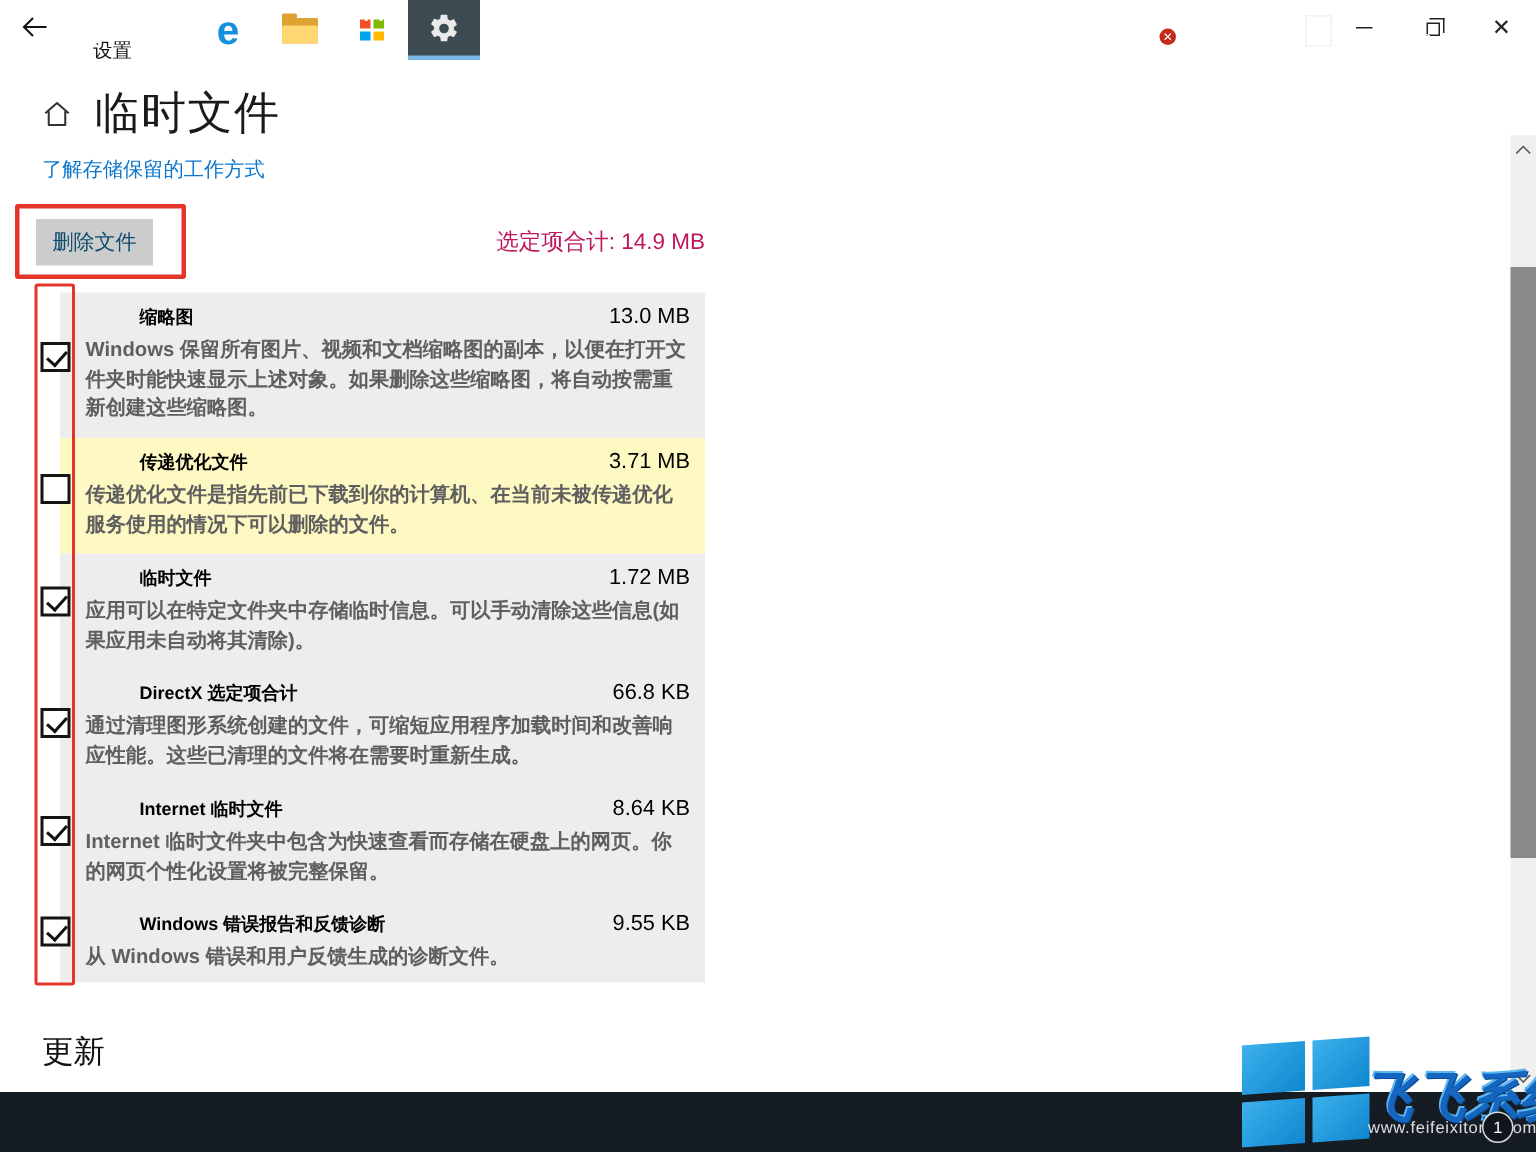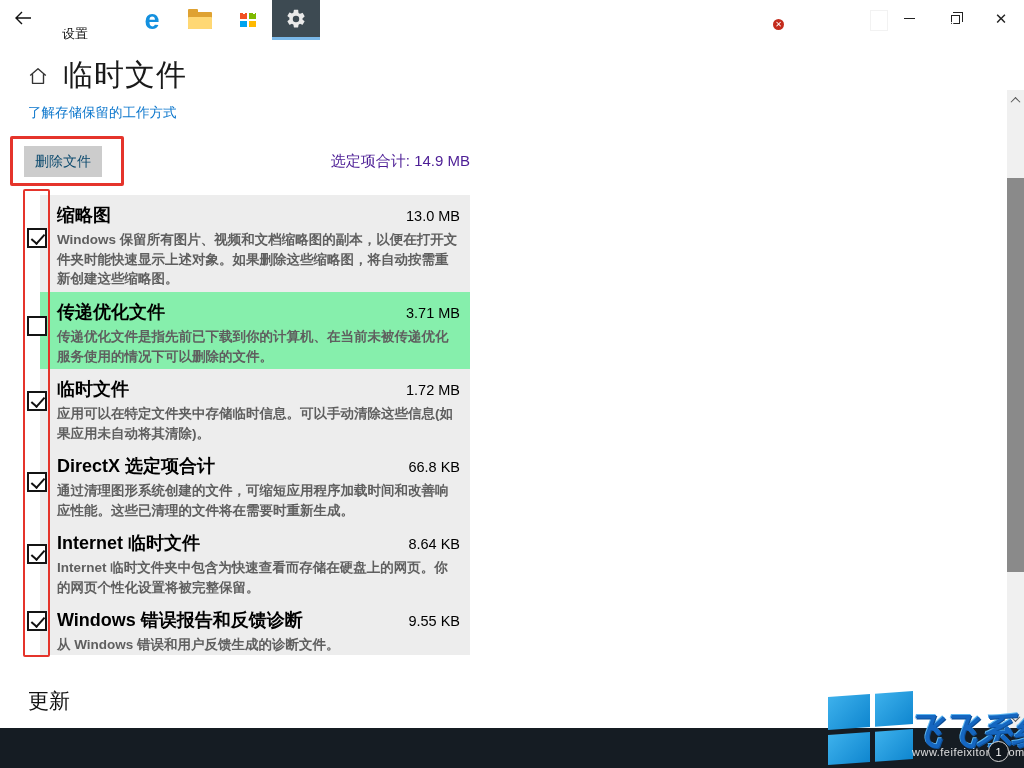--- a/index.html
+++ b/index.html
@@ -19,38 +19,38 @@
   .glyph-close { font-size:15px; color:#222; line-height:1; }
 
   
   .page-header { position:absolute; left:27px; top:55px; display:flex; align-items:center; gap:14px; }
   .home-icon svg { display:block; }
   .page-title { font-size:30px; font-weight:400; color:#1a1a1a; letter-spacing:1px; }
   .learn-link { position:absolute; left:28px; top:104px; font-size:13.5px; color:#0b76cc; cursor:pointer; }
 
   
   .delete-btn { position:absolute; left:24px; top:146px; width:78px; height:31px; background:#cccccc; border:none; font-size:14px; color:#0c4a6e; font-family:inherit; cursor:pointer; }
-  .total-label { position:absolute; left:290px; top:152px; width:180px; text-align:right; font-size:15px; color:#4c1d95; }
+  .total-label { position:absolute; left:290px; top:152px; width:180px; text-align:right; font-size:15px; color:#be185d; }
 
   
   .anno { position:absolute; border:3px solid #e5342b; border-radius:2px; pointer-events:none; z-index:30; }
   .anno-delete { left:10px; top:136px; width:114px; height:50px; }
   .anno-checkboxes { left:23px; top:189px; width:27px; height:468px; border-width:2.5px; }
 
   
   .list { position:absolute; left:40px; top:195px; width:430px; background:#ededed; z-index:1; }
   .row { position:relative; padding:8px 10px 0 17px; }
   .row:nth-child(1) { height:97px; }
-  .row:nth-child(2) { height:77px; background:#86efac; }
+  .row:nth-child(2) { height:77px; background:#fef9c3; }
   .row:nth-child(3) { height:77px; }
   .row:nth-child(4) { height:77px; }
   .row:nth-child(5) { height:77px; }
   .row:nth-child(6) { height:55px; }
   .row-head { display:flex; justify-content:space-between; align-items:baseline; }
-  .item-name { font-size:18px; font-weight:bold; color:#000; }
+  .item-name { font-size:12px; font-weight:bold; color:#000;margin-left:36px; }
   .item-size { font-size:14.5px; color:#000; }
   .item-desc { margin-top:3px; font-size:13.5px; line-height:19.5px; color:#5f5f5f;font-weight:bold; }
   .checkbox { position:absolute; left:-13px; width:20px; height:20px; background:#fff; border:2px solid #141414; cursor:pointer; z-index:2; }
   .row:nth-child(1) .checkbox { top:33px; }
   .row:nth-child(2) .checkbox { top:24px; }
   .row:nth-child(3) .checkbox { top:22px; }
   .row:nth-child(4) .checkbox { top:26px; }
   .row:nth-child(5) .checkbox { top:21px; }
   .row:nth-child(6) .checkbox { top:11px; }
   .checkbox.checked::after { content:''; position:absolute; left:5px; top:1px; width:6px; height:11px; border-right:2px solid #111; border-bottom:2px solid #111; transform:rotate(42deg); }

